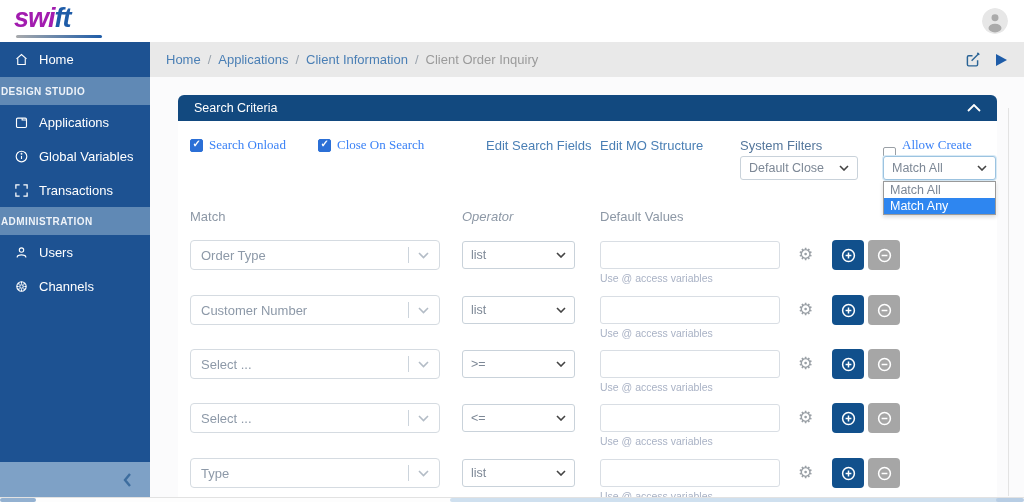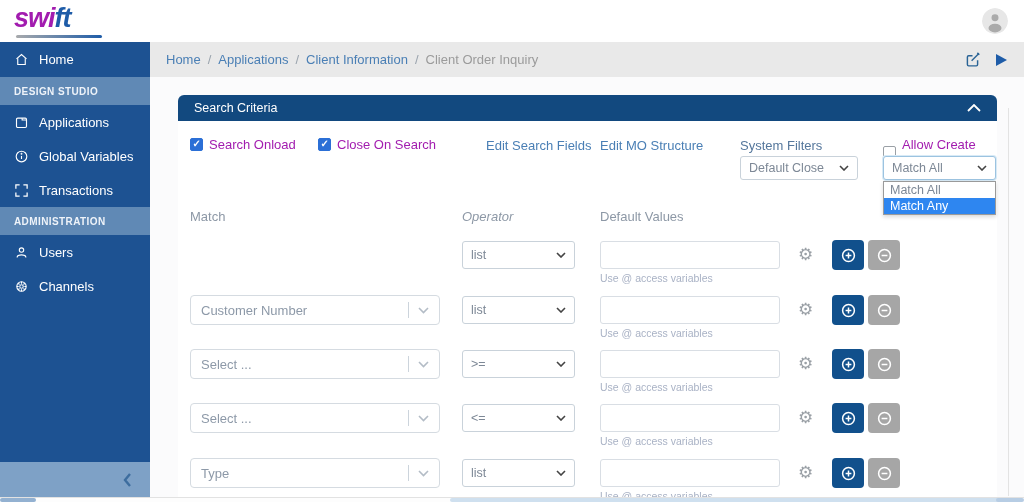--- a/index.html
+++ b/index.html
@@ -14,21 +14,21 @@
   .logo .ft { color:#1e5ca8; }
   .logo-underline { position:absolute; left:16px; top:35px; width:86px; height:3px;
     background:linear-gradient(to right,#a8aaac,#1e5ca8); border-radius:2px; }
   .avatar { position:absolute; right:16px; top:8px; width:26px; height:26px; border-radius:50%; overflow:hidden; }
 
   
   .sidebar { position:absolute; top:42px; left:0; width:150px; bottom:0; background:#1d5292; color:#fff; z-index:5; }
   .side-item { display:flex; align-items:center; gap:10px; height:34px; padding-left:14px; font-size:13px; cursor:pointer; }
   .side-item svg { width:15px; height:15px; flex:0 0 auto; }
   .side-home { height:35px; }
-  .side-section { display:flex; align-items:center; height:28px; padding-left:14px;
+  .side-section { display:flex; align-items:center; height:28px; padding-left:1px;
     background:#6089b5; font-size:10px; font-weight:bold; letter-spacing:.4px; color:#eef3f9; }
   .side-footer { position:absolute; bottom:5px; left:0; right:0; height:35px; background:#7ea1c6;
     display:flex; align-items:center; justify-content:flex-end; padding-right:18px; cursor:pointer; }
 
   
   .main { position:absolute; left:150px; top:42px; right:0; bottom:0; background:#fbfbfc; }
   .breadcrumb-bar { position:absolute; top:0; left:0; right:0; height:35px; background:#e9e9e9;
     display:flex; align-items:center; padding:0 16px; font-size:13px; }
   .crumb-link { color:#4a7fb5; cursor:pointer; }
   .crumb-sep { color:#9aa3ad; margin:0 7px; }
@@ -37,21 +37,21 @@
   .bc-icons svg { display:block; cursor:pointer; }
 
   
   .panel { position:absolute; left:28px; top:53px; width:819px; height:407px; }
   .panel-header { height:26px; background:#12497f; border-radius:6px 6px 0 0; color:#fff;
     font-size:12.5px; display:flex; align-items:center; padding:0 16px; }
   .panel-header .chev { margin-left:auto; cursor:pointer; display:flex; }
   .panel-body { position:relative; background:#fff; height:381px; }
 
   
-  .cb-label { position:absolute; display:flex; align-items:center; gap:6px; font-size:13px; color:#a21caf; cursor:pointer; }
+  .cb-label { position:absolute; display:flex; align-items:center; gap:6px; font-size:13px; color:#3b82f6; cursor:pointer;font-family:Liberation Serif, serif; }
   .cb { width:13px; height:13px; border:1px solid #9aa0a6; border-radius:2px; background:#fff; position:relative; flex:0 0 auto; }
   .cb.checked { background:#2b6fd6; border-color:#2b6fd6; }
   .cb.checked::after { content:"✓"; position:absolute; left:1.5px; top:-1.5px; color:#fff; font-size:10px; font-weight:bold; }
   .panel-link { position:absolute; font-size:13px; color:#4a7fb5; cursor:pointer; }
   .filters-label { position:absolute; font-size:13px; color:#55779c; }
 
   .select-box { position:absolute; height:24px; border:1px solid #c9d2da; border-radius:3px; background:#fff;
     display:flex; align-items:center; font-size:12.5px; color:#7d8896; padding:0 8px; cursor:pointer; }
   .select-box .sel-chev { margin-left:auto; display:flex; }
   .select-box.focused { border-color:#9cc3e0; box-shadow:0 0 0 1px #d8eaf6; }
@@ -236,20 +236,29 @@
         <div class="dropdown-list" style="left:705px; top:60px;">
           <div class="dropdown-option">Match All</div>
           <div class="dropdown-option highlighted">Match Any</div>
         </div>
 
         <span class="col-header" style="left:12px;">Match</span>
         <span class="col-header" style="left:284px;font-style:italic;">Operator</span>
         <span class="col-header" style="left:422px;">Default Values</span>
 
         <div class="crit-row" style="top:119px;">
+          <div class="label-select">
+            <span>Order Type</span>
+            <span class="divider"></span>
+            <span class="sel-chev">
+                <svg width="11" height="7" viewBox="0 0 11 7">
+                  <polyline points="1,1 5.5,5.5 10,1" fill="none" stroke="#b3bcc6" stroke-width="1.6"></polyline>
+                </svg>
+              </span>
+          </div>
           <div class="select-box op-select">
             <span>list</span>
             <span class="sel-chev">
                 <svg width="10" height="6" viewBox="0 0 10 6">
                   <polyline points="1,1 5,5 9,1" fill="none" stroke="#444" stroke-width="1.6"></polyline>
                 </svg>
               </span>
           </div>
           <input class="def-input" value="" style="">
           <span class="helper">Use @ access variables</span>

